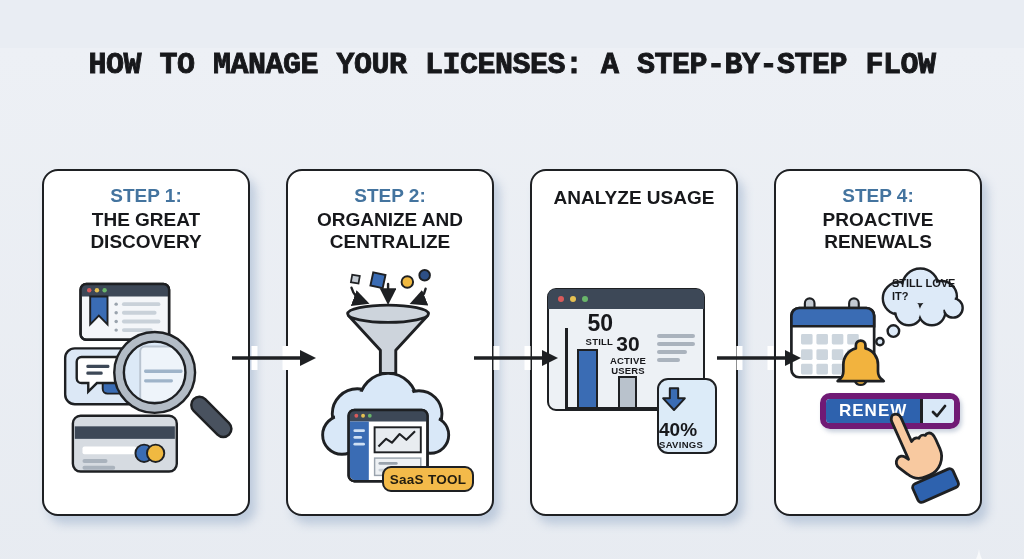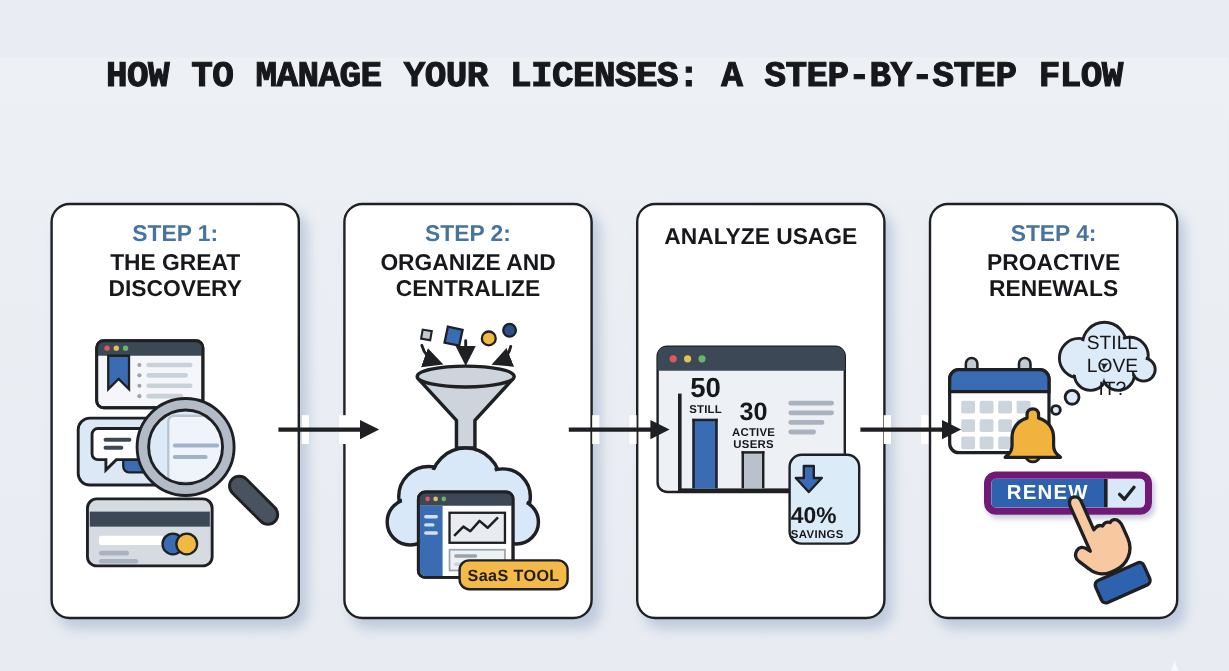--- a/index.html
+++ b/index.html
@@ -35,36 +35,36 @@
   .an-header { position:absolute; left:-1px; top:-1px; right:-1px; height:20px;
     background:#3d4857; border-radius:7px 7px 0 0; display:flex; align-items:center; gap:6px; padding-left:10px; }
   .dot { width:6px; height:6px; border-radius:50%; }
   .dot.r { background:#d95b5b; } .dot.y { background:#e5c052; } .dot.g { background:#69b56a; }
   .axis-v { position:absolute; left:16px; top:38px; width:3px; height:82px; background:#1e2023; }
   .axis-h { position:absolute; left:16px; top:117px; width:124px; height:3px; background:#1e2023; }
   .bar { position:absolute; border:2px solid #1e2023; border-bottom:none; }
   .bar.seats { left:28px; top:59px; width:21px; height:58px; background:#3a6cb4; }
   .bar.users { left:69px; top:86px; width:19px; height:31px; background:#b9c2cc; }
   .bar-caption { position:absolute; text-align:center; color:#17181b; line-height:1; }
-  .cap-seats { left:14px; top:22px; width:50px; }
+  .cap-seats { left:14px; top:22px; width:50px;text-align:right; }
   .cap-users { left:55px; top:43px; width:48px; }
   .bar-value { font-size:23px; font-weight:700; }
   .cap-users .bar-value { font-size:21px; }
   .bar-label { font-size:9.5px; font-weight:700; margin-top:2px; letter-spacing:0.2px; }
   .doc-lines { position:absolute; left:108px; top:44px; width:38px; }
   .doc-lines i { display:block; height:3.5px; background:#aab3bd; border-radius:2px; margin-bottom:4.5px; }
   .doc-lines i:nth-child(3){ width:80%; } .doc-lines i:nth-child(4){ width:60%; }
   .savings-badge { position:absolute; left:125px; top:125px; width:60px; height:76px;
     background:#dcebf8; border:2.5px solid #1e2023; border-radius:11px; z-index:3; }
   .savings-value { font-size:19px; font-weight:700; color:#17181b; line-height:1; margin-top:1px; }
   .savings-label { font-size:9.5px; font-weight:700; color:#17181b; letter-spacing:0.3px; }
 
   
-  .bubble-text { position:absolute; left:116px; top:24px; width:70px; text-align:center;
-    font-size:16px; font-weight:400; color:#17181b; line-height:1.2; z-index:2; }
+  .bubble-text { position:absolute; left:116px; top:24px; width:70px; text-align:left;
+    font-size:11px; font-weight:700; color:#17181b; line-height:1.2; z-index:2; }
   .renew-wrap { position:absolute; left:44px; top:140px; height:36px; display:flex;
     border:6px solid #701a75; border-radius:10px; overflow:hidden; z-index:3;
     box-shadow:2px 3px 4px rgba(120,140,170,.4); }
   .renew-main { background:#2e62ae; color:#fff; font-size:17px; font-weight:700; letter-spacing:1px;
     display:flex; align-items:center; justify-content:center; padding:0 13px; }
   .renew-check { background:#d9e8f8; width:34px; display:flex; align-items:center; justify-content:center;
     border-left:3px solid #1e2023; }
   .hand-svg { position:absolute; left:86px; top:146px; width:100px; height:112px; z-index:4; }
 
   .saas-badge { position:absolute; left:94px; top:213px; width:92px; height:26px;

